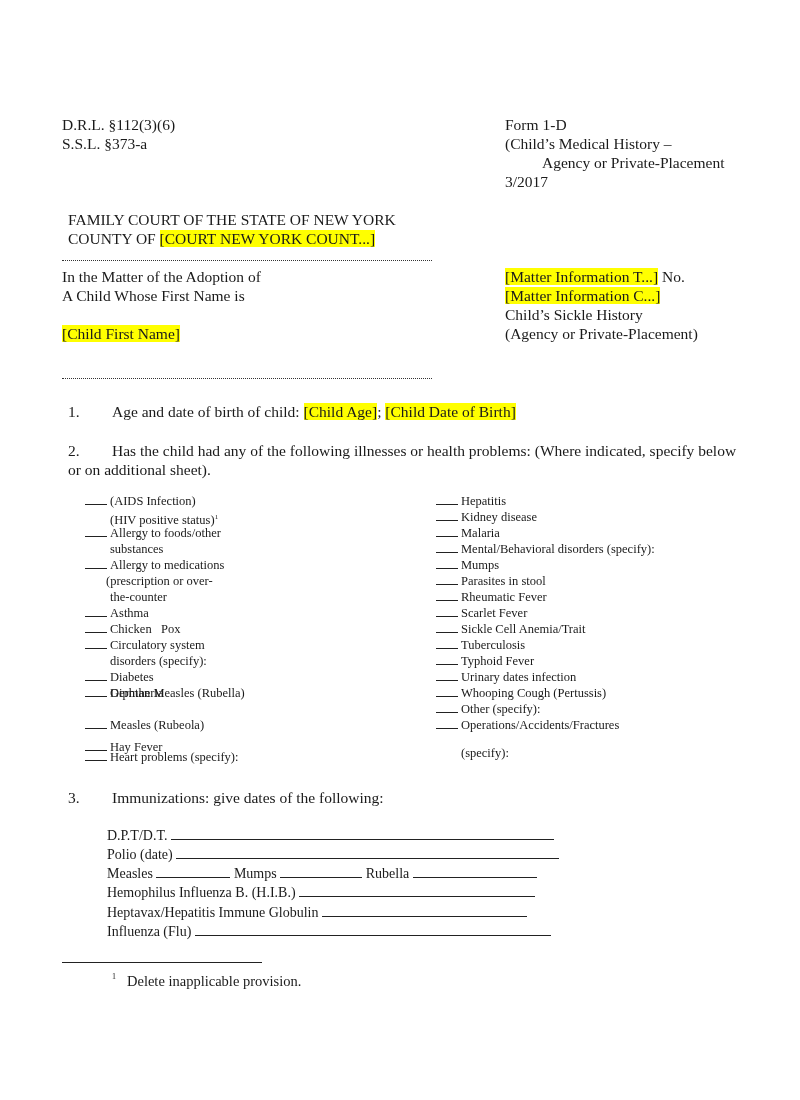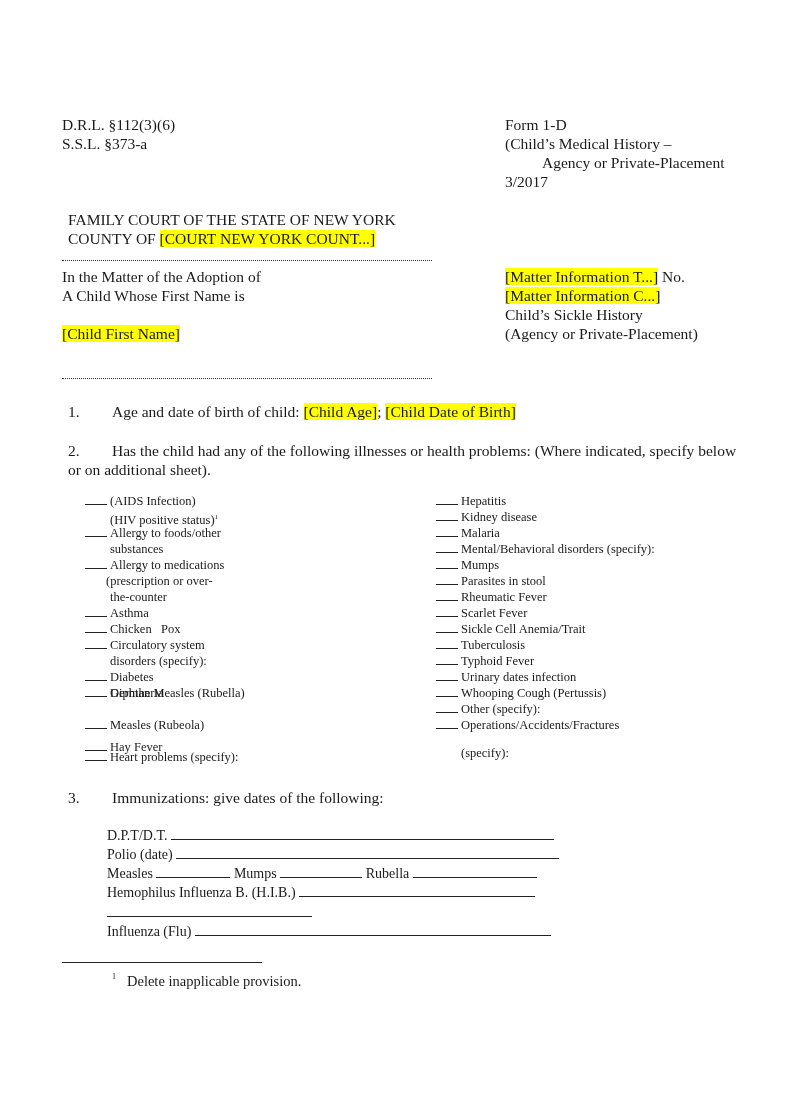--- a/index.html
+++ b/index.html
@@ -96,18 +96,18 @@
   <div class="ill-row" style="left:461px; top:733px;margin-top:12px;"><span>(specify):</span></div>
 </div>
 
 <div class="abs t15" style="left:68px; top:788px;">3.</div>
 <div class="abs t15" style="left:112px; top:788px;">Immunizations: give dates of the following:</div>
 
 <div class="imm-row" style="top:825px;"><span>D.P.T/D.T. </span><span class="line" style="width:383px;"></span></div>
 <div class="imm-row" style="top:844px;"><span>Polio (date) </span><span class="line" style="width:383px;"></span></div>
 <div class="imm-row" style="top:863px;"><span>Measles </span><span class="line" style="width:74px;"></span><span> Mumps </span><span class="line" style="width:82px;"></span><span> Rubella </span><span class="line" style="width:124px;"></span></div>
 <div class="imm-row" style="top:882px;"><span>Hemophilus Influenza B. (H.I.B.) </span><span class="line" style="width:236px;"></span></div>
-<div class="imm-row" style="top:902px;"><span class="line" style="width:205px;"></span></div>
+<div class="imm-row" style="top:902px;"><span>Heptavax/Hepatitis Immune Globulin </span><span class="line" style="width:205px;"></span></div>
 <div class="imm-row" style="top:921px;"><span>Influenza (Flu) </span><span class="line" style="width:356px;"></span></div>
 
 <div class="fn-rule"></div>
 <div class="abs" style="left:112px; top:972px; font-size:8px; line-height:10px;">1</div>
 <div class="abs" style="left:127px; top:972px; font-size:14.5px; line-height:19px;">Delete inapplicable provision.</div>
 
 </body></html>

